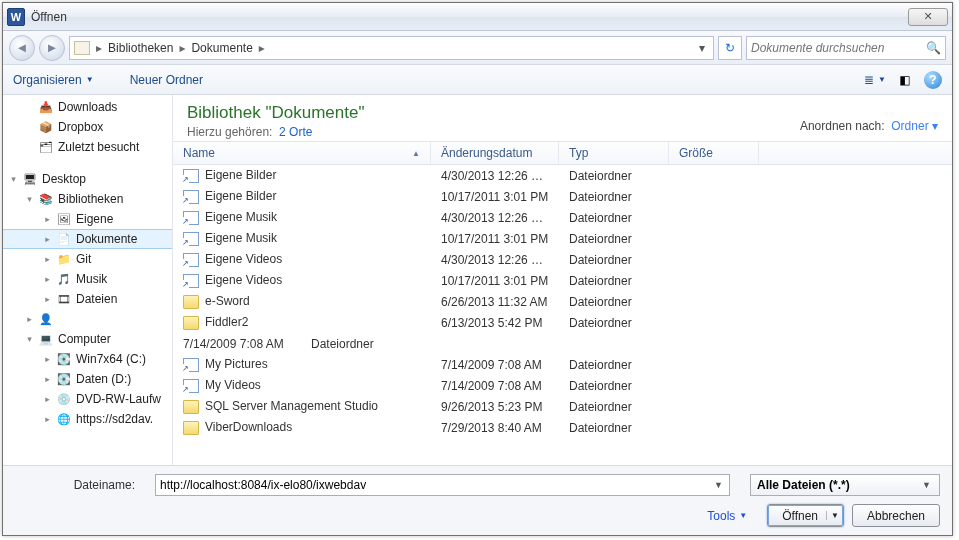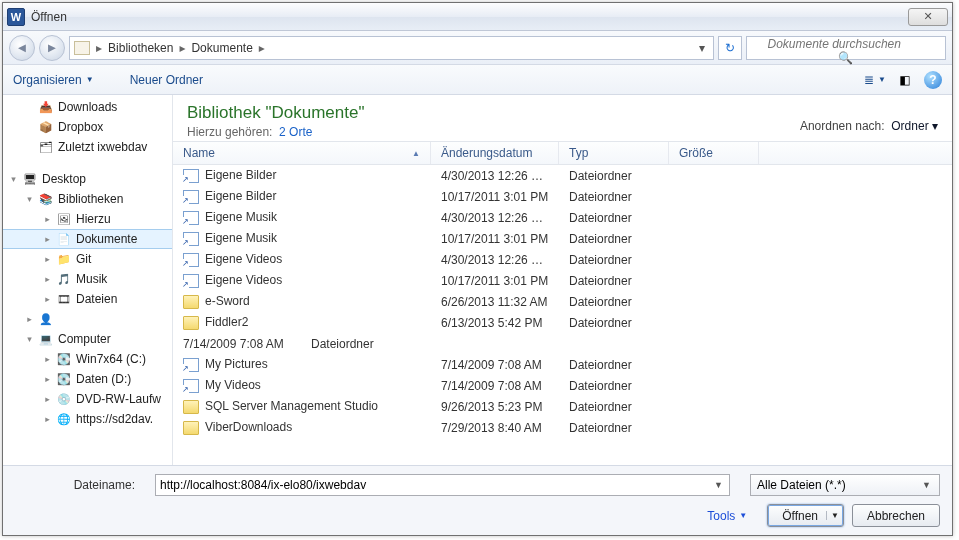--- a/index.html
+++ b/index.html
@@ -9,21 +9,21 @@
 .titlebar .app-icon { width: 18px; height: 18px; background: #2b579a; color: #fff; font-weight: bold; font-size: 11px; display: flex; align-items: center; justify-content: center; border: 1px solid #1f3f73; border-radius: 2px; margin-right: 6px; }
 .titlebar .title { flex: 1; color: #333; }
 .titlebar .close { width: 40px; height: 18px; background: linear-gradient(#f5f5f5,#dedede); border: 1px solid #999; border-radius: 3px; display: flex; align-items: center; justify-content: center; color: #555; font-size: 11px; }
 .navbar { height: 34px; background: linear-gradient(#f7f9fc,#eaeff7); display: flex; align-items: center; padding: 0 6px; gap: 4px; border-bottom: 1px solid #d4dae5; }
 .navbtn { width: 26px; height: 26px; border: 1px solid #b8c2d4; border-radius: 50%; background: radial-gradient(circle at 40% 35%,#fff,#dfe6f0 60%,#c9d3e2); display: flex; align-items: center; justify-content: center; color: #7a869c; font-size: 13px; }
 .breadcrumb { flex: 1; height: 24px; border: 1px solid #b8c2d4; background: #fff; display: flex; align-items: center; padding: 0 4px; gap: 2px; color: #333; }
 .breadcrumb .bc-icon { width: 16px; height: 14px; background: #f7f3e8; border: 1px solid #c9bf9a; display: inline-block; }
 .breadcrumb .sep { color: #666; padding: 0 4px; }
 .breadcrumb .dd { margin-left: auto; color: #555; padding: 0 4px; }
 .refreshbtn { width: 24px; height: 24px; border: 1px solid #b8c2d4; background: #fff; display: flex; align-items: center; justify-content: center; color: #1b6dd1; }
-.searchbox { width: 200px; height: 24px; border: 1px solid #b8c2d4; background: #fff; display: flex; align-items: center; padding: 0 4px; flex-direction: column; }
+.searchbox { width: 200px; height: 24px; border: 1px solid #b8c2d4; background: #fff; display: flex; align-items: center; padding: 0 4px; }
 .searchbox input { flex: 1; border: none; outline: none; font-style: italic; color: #888; }
 .searchbox .sicon { color: #1b6dd1; }
 .toolbar { height: 30px; background: linear-gradient(#f9fbfd,#eef2f8); border-bottom: 1px solid #d4dae5; display: flex; align-items: center; padding: 0 10px; gap: 36px; }
 .toolbar .tb-item { color: #1a4b8c; display: flex; align-items: center; gap: 4px; }
 .toolbar .tb-item .dd { font-size: 8px; }
 .toolbar .right { margin-left: auto; display: flex; gap: 10px; align-items: center; }
 .toolbar .tb-icon { width: 18px; height: 18px; display: flex; align-items: center; justify-content: center; border: 1px solid transparent; }
 .toolbar .help { width: 18px; height: 18px; border-radius: 50%; background: radial-gradient(circle at 35% 30%,#aee0ff,#2a7ed8); color: #fff; font-weight: bold; display: flex; align-items: center; justify-content: center; }
 .body { flex: 1; display: flex; overflow: hidden; }
 .sidebar { width: 170px; border-right: 1px solid #e2e6ec; overflow-y: auto; padding: 2px 0; }
@@ -34,21 +34,21 @@
 .sidebar .tw { width: 9px; color: #888; font-size: 9px; display: inline-block; text-align:center; }
 .sidebar .ticn { width: 16px; height: 14px; display: inline-flex; align-items: center; justify-content: center; font-size: 11px; }
 .sidebar .spacer { height: 12px; }
 .main { flex: 1; display: flex; flex-direction: column; overflow: hidden; position: relative; }
 .mainhdr { padding: 8px 14px 2px 14px; display: flex; }
 .mainhdr .left { flex: 1; }
 .mainhdr h2 { color: #2a742a; font-size: 17px; font-weight: normal; }
 .mainhdr .sub { color: #666; margin-top: 2px; }
 .mainhdr .sub a { color: #1a62c8; text-decoration: none; }
 .mainhdr .arrange { color: #444; padding-top: 16px; }
-.mainhdr .arrange a { color: #0f172a; text-decoration: none; }
+.mainhdr .arrange a { color: #3b82f6; text-decoration: none; }
 .colhdr { display: flex; border-top: 1px solid #e2e6ec; border-bottom: 1px solid #e2e6ec; height: 24px; align-items: flex-end; color: #3a5a8a; background: linear-gradient(#fdfefe,#f4f7fb); }
 .colhdr .col { padding: 0 10px; border-right: 1px solid #e6e9ef; height: 100%; display: flex; align-items: center; }
 .col-name { width: 258px; }
 .col-date { width: 128px; }
 .col-type { width: 110px; }
 .col-size { width: 90px; }
 .colhdr .sort { font-size: 8px; color: #5a7bb2; margin-left: auto; }
 .filelist { flex: 1; overflow-y: auto; }
 .filelist::-webkit-scrollbar, .sidebar::-webkit-scrollbar { width: 17px; }
 .filelist::-webkit-scrollbar-track, .sidebar::-webkit-scrollbar-track { background: #f0f0f0; border-left:1px solid #dcdcdc; }
@@ -58,21 +58,21 @@
 .row .ficn { width: 16px; height: 14px; margin-right: 6px; display: inline-block; vertical-align: middle; }
 .ficn.link { background: #fff; border: 1px solid #7aa0d0; position: relative; }
 .ficn.link::after { content: "↗"; position: absolute; bottom: -2px; left: -2px; font-size: 8px; background: #fff; color: #2a5aa8; }
 .ficn.fold { background: linear-gradient(#fff2b8,#f4d96f); border: 1px solid #d6b84a; border-radius: 1px; }
 .bottombar { border-top: 1px solid #d4dae5; padding: 8px 12px; background: #f4f6fa; }
 .bb-row { display: flex; align-items: center; gap: 20px; margin-bottom: 8px; }
 .bb-row .lbl { width: 120px; text-align: right; color: #333; }
 .bb-row .filein { flex: 1; height: 22px; border: 1px solid #abadb3; background: #fff; display: flex; align-items: center; padding: 4px 4px; }
 .bb-row .filein input { flex: 1; border: none; outline: none; }
 .bb-row .filein .dd, .filterbox .dd { color: #555; font-size: 9px; padding: 0 2px; }
-.filterbox { width: 190px; height: 22px; border: 1px solid #abadb3; background: linear-gradient(#fff,#eef1f6); display: flex; align-items: center; padding: 0 6px; }
+.filterbox { width: 190px; height: 22px; border: 1px solid #abadb3; background: linear-gradient(#fff,#eef1f6); display: flex; align-items: center; padding: 0 6px; font-weight: bold; }
 .filterbox span:first-child { flex: 1; }
 .bb-actions { display: flex; justify-content: flex-end; align-items: center; gap: 8px; }
 .bb-actions .tools { color: #1d4ed8; margin-right: 12px; display: flex; align-items: center; gap: 4px; }
 .btn { height: 23px; border: 1px solid #8a8f98; background: linear-gradient(#fdfefe,#e7ebf1); border-radius: 3px; padding: 0 14px; display: flex; align-items: center; color: #222; }
 .btn.split { padding-right: 4px; }
 .btn.split .sdd { border-left: 1px solid #b3b9c3; margin-left: 8px; padding-left: 4px; font-size: 8px; }
 .btn.primary { box-shadow: 0 0 0 1px #79a7e2 inset, 0 0 2px #79a7e2; }
 </style>
 </head>
 <body>
@@ -128,37 +128,37 @@
           <span>Downloads</span>
         </div>
         <div class="treeitem indent1">
           <span class="tw"></span>
           <span class="ticn">📦</span>
           <span>Dropbox</span>
         </div>
         <div class="treeitem indent1">
           <span class="tw"></span>
           <span class="ticn">🗂</span>
-          <span>Zuletzt ixwebdav</span>
+          <span>Zuletzt besucht</span>
         </div>
         <div class="spacer"></div>
         <div class="treeitem indent0">
           <span class="tw">▾</span>
           <span class="ticn">🖥</span>
           <span>Desktop</span>
         </div>
         <div class="treeitem indent1">
           <span class="tw">▾</span>
           <span class="ticn">📚</span>
           <span>Bibliotheken</span>
         </div>
         <div class="treeitem indent2">
           <span class="tw">▸</span>
           <span class="ticn">🖼</span>
-          <span>Hierzu</span>
+          <span>Eigene</span>
         </div>
         <div class="treeitem indent2 selected">
           <span class="tw">▸</span>
           <span class="ticn">📄</span>
           <span>Dokumente</span>
         </div>
         <div class="treeitem indent2">
           <span class="tw">▸</span>
           <span class="ticn">📁</span>
           <span>Git</span>

